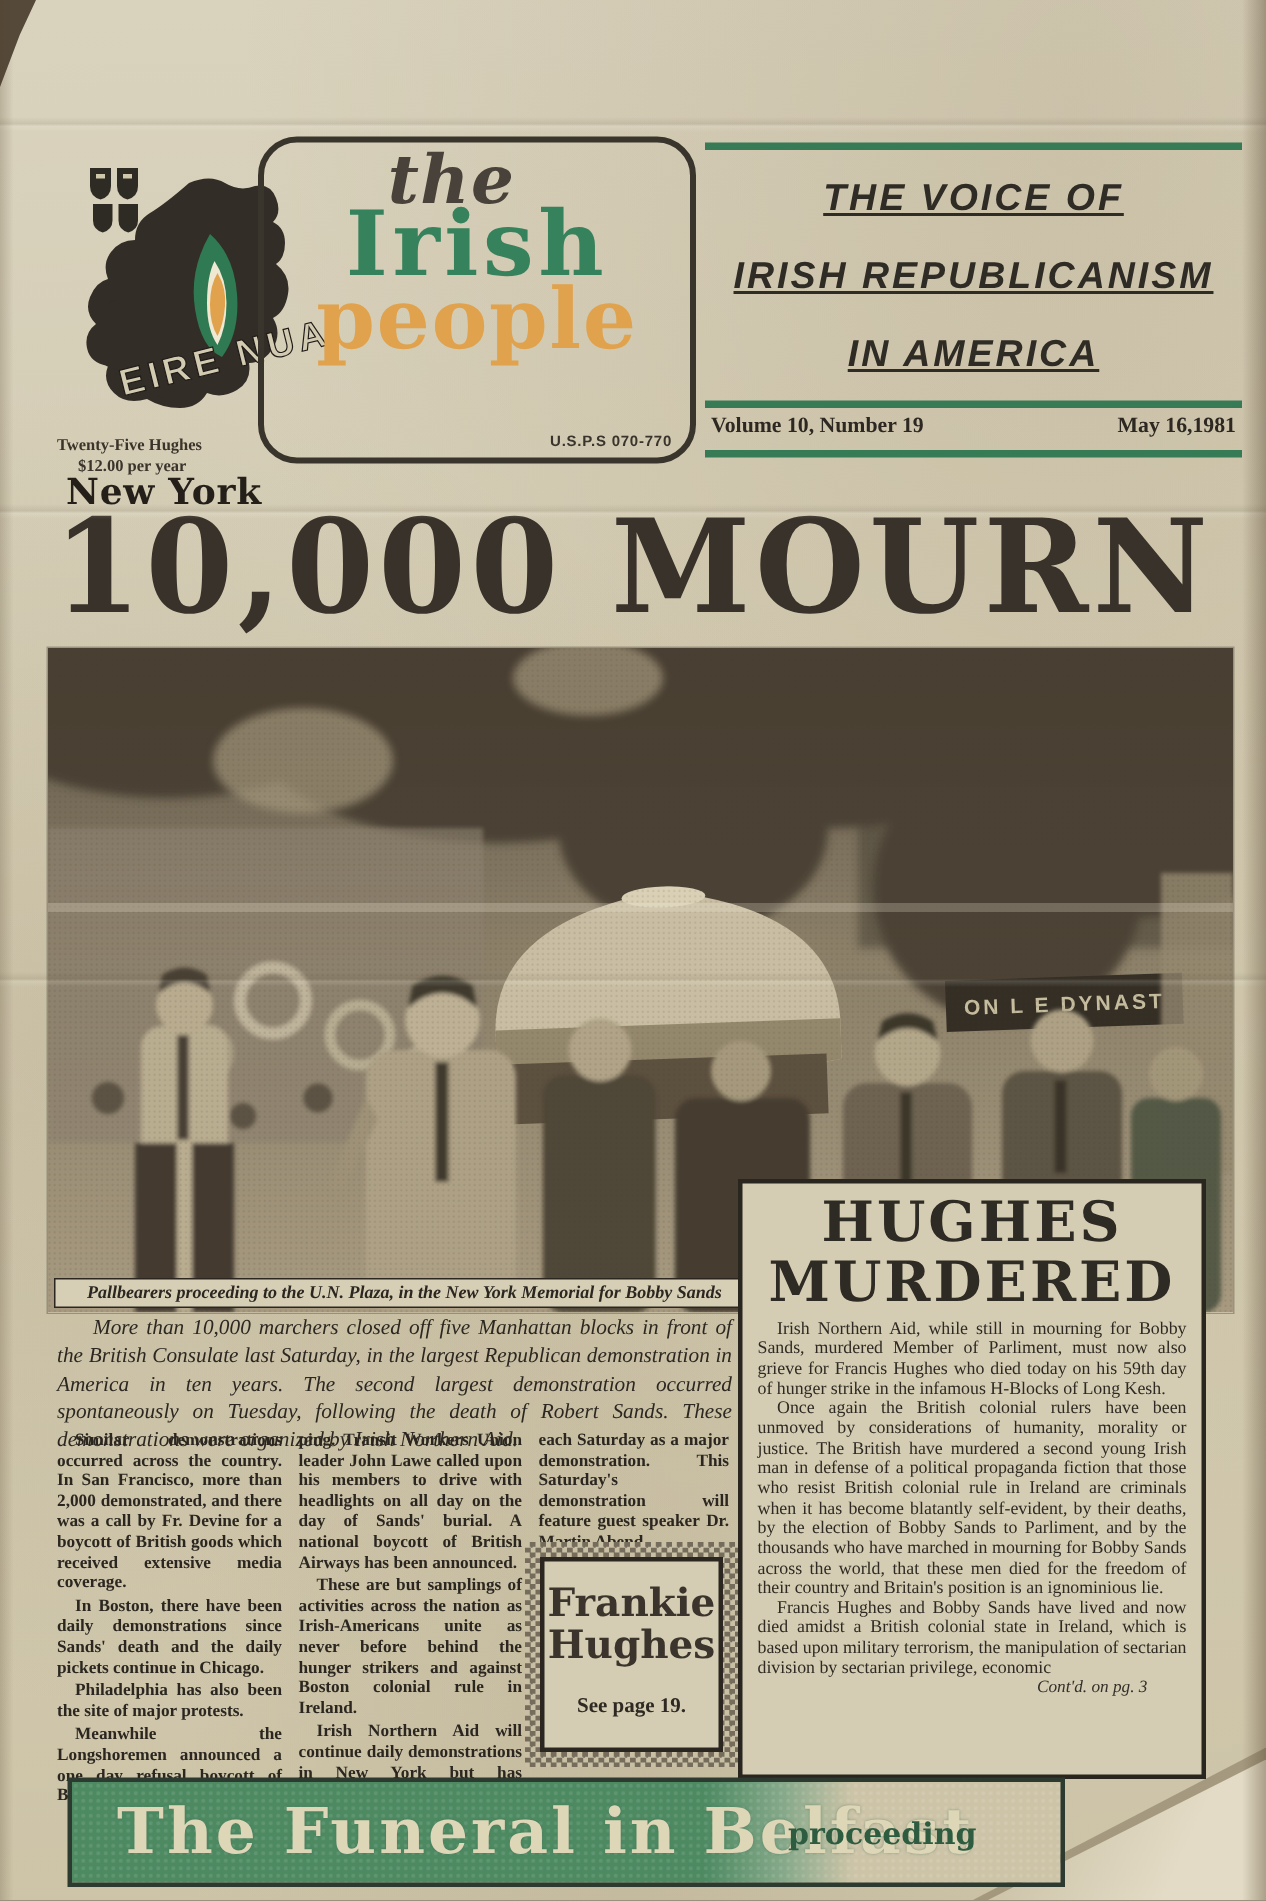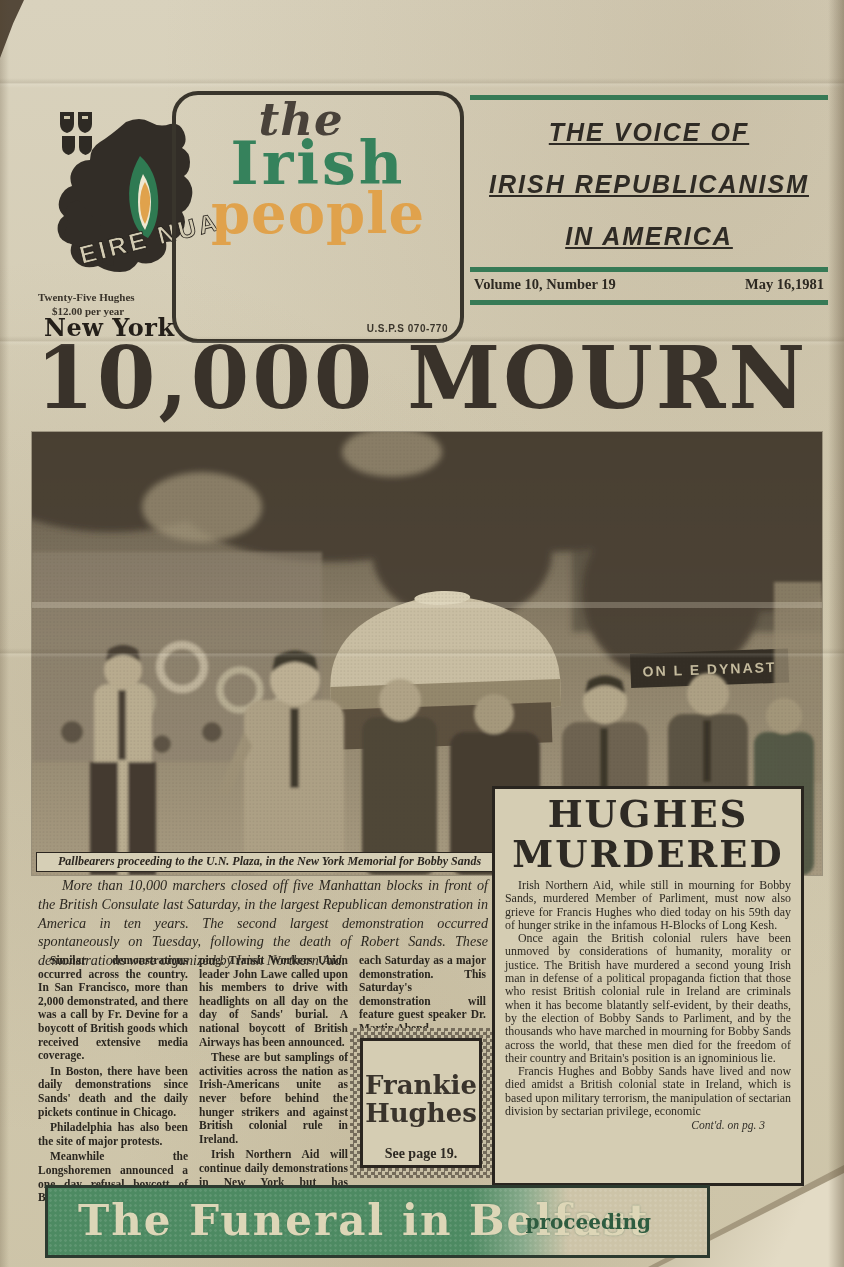--- a/index.html
+++ b/index.html
@@ -20,21 +20,21 @@
     background:linear-gradient(270deg,transparent,rgba(80,64,42,.22));}
   .corner-mark{position:absolute;top:0;left:0;width:24px;height:58px;background:#4a3d2f;
     clip-path:polygon(0 0,100% 0,55% 40%,0 100%);opacity:.92;}
   .fold-shadow{position:absolute;right:0;bottom:0;width:196px;height:102px;
     background:rgba(88,72,48,.35);clip-path:polygon(100% 0,100% 100%,0 100%);}
   .fold{position:absolute;right:0;bottom:0;width:186px;height:94px;
     background:linear-gradient(115deg,#c4bb9f,#e3dbc5 70%);
     clip-path:polygon(100% 0,100% 100%,0 100%);}
 
   
-  .logo-box{position:absolute;left:172px;top:91px;width:292px;height:252px;
+  .logo-box{position:absolute;left:172px;top:91px;width:292px;height:218px;
     border:4px solid #39352c;border-radius:26px;box-sizing:border-box;text-align:center;}
   .logo-the{margin-top:2px;margin-left:-34px;font:bold italic 45px/1 "DejaVu Serif",serif;color:#49423a;letter-spacing:1px;}
   .logo-irish{margin-top:-9px;font:bold 60px/1 "DejaVu Serif",serif;letter-spacing:3px;}
   .logo-people{margin-top:-8px;font:bold 56px/1 "DejaVu Serif",serif;letter-spacing:1px;}
   .logo-usps{position:absolute;right:12px;bottom:5px;font:bold 10px/1 "Liberation Sans",sans-serif;color:#3a352c;letter-spacing:.5px;margin-left:24px;}
   .price{position:absolute;font:bold 11px/1.3 "Liberation Serif",serif;color:#3a342b;}
   .price-1{left:38px;top:290px;} .price-2{left:52px;top:304px;}
   .map-svg{position:absolute;left:48px;top:104px;}
   .rule{position:absolute;left:470px;width:358px;height:5px;background:#377a56;}
   .rule-top{top:95px;} .rule-mid{top:267px;} .rule-bot{top:300px;}
@@ -70,21 +70,21 @@
   .col p{margin:0;text-indent:12px;}
   .col p.cont{text-indent:0;}
   .col p + p{margin-top:2px;}
   .col-1{left:38px;width:150px;} .col-2{left:199px;width:149px;} .col-3{left:359px;width:127px;}
 
   
   .frankie-frame{position:absolute;left:350px;top:1028px;width:142px;height:150px;z-index:6;
     background:repeating-conic-gradient(#756c5b 0% 25%, #c8bfa4 0% 50%) 0 0/7px 7px;}
   .frankie-box{position:absolute;left:10px;top:10px;right:10px;bottom:10px;
     border:3px solid #2b2620;background:#d5cdb3;text-align:center;box-sizing:border-box;}
-  .frankie-name{margin-top:30px;font:bold 26px/28px "DejaVu Serif",serif;color:#3a342c;}
+  .frankie-name{margin-top:14px;font:bold 26px/28px "DejaVu Serif",serif;color:#3a342c;}
   .frankie-see{margin-top:20px;font:bold 14px/1 "Liberation Serif",serif;color:#2e2a23;}
 
   
   .banner{position:absolute;left:45px;top:1185px;width:665px;height:73px;z-index:7;
     border:3px solid #2c3a2f;box-sizing:border-box;
     background:
       radial-gradient(rgba(255,255,250,.10) 1px, transparent 1.6px),
       linear-gradient(90deg,#4d8a62 0%,#4d8a62 64%,#86a98a 72%,#cdc4a8 79%,#cdc4a8 100%);
     background-size:5px 5px,100% 100%;}
   .banner-title{position:absolute;left:30px;top:0;font:bold 42px/66px "DejaVu Serif",serif;
@@ -271,21 +271,21 @@
   </div>
 
   <div class="col col-1">
     <p>Similar demonstrations occurred across the country. In San Francisco, more than 2,000 demonstrated, and there was a call by Fr. Devine for a boycott of British goods which received extensive media coverage.</p>
     <p>In Boston, there have been daily demonstrations since Sands' death and the daily pickets continue in Chicago.</p>
     <p>Philadelphia has also been the site of major protests.</p>
     <p>Meanwhile the Longshoremen announced a one day refusal boycott of British ship-</p>
   </div>
   <div class="col col-2">
     <p class="cont">ping. Transit Workers Union leader John Lawe called upon his members to drive with headlights on all day on the day of Sands' burial. A national boycott of British Airways has been announced.</p>
-    <p>These are but samplings of activities across the nation as Irish-Americans unite as never before behind the hunger strikers and against British colonial rule in Ireland.</p>
+    <p>These are but samplings of activities across the nation as Irish-Americans unite as never before behind the hunger strikers and against Boston colonial rule in Ireland.</p>
     <p>Irish Northern Aid will continue daily demonstrations in New York but has announced</p>
   </div>
   <div class="col col-3">
     <p class="cont">each Saturday as a major demonstration. This Saturday's demonstration will feature guest speaker Dr. Martin Abend.</p>
   </div>
 
   <div class="frankie-frame">
     <div class="frankie-box">
       <div class="frankie-name">
         <div>Frankie</div>

